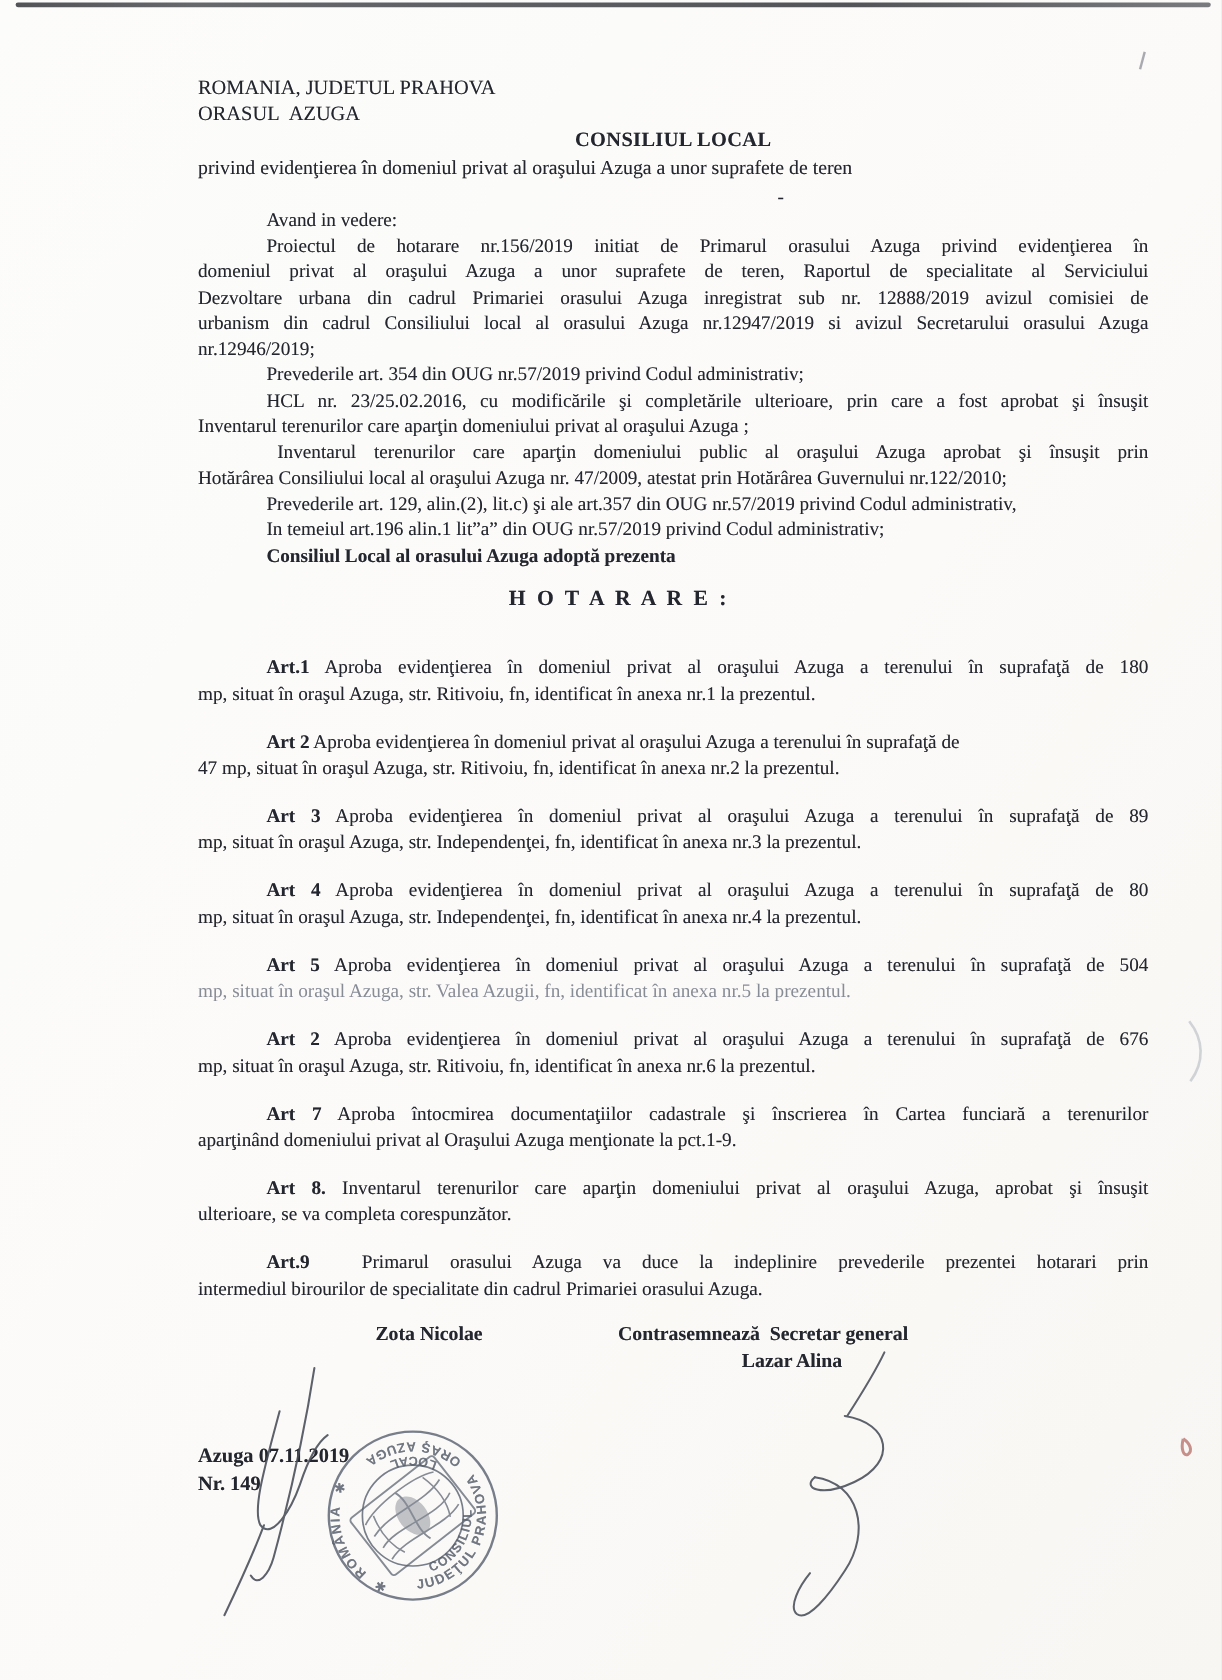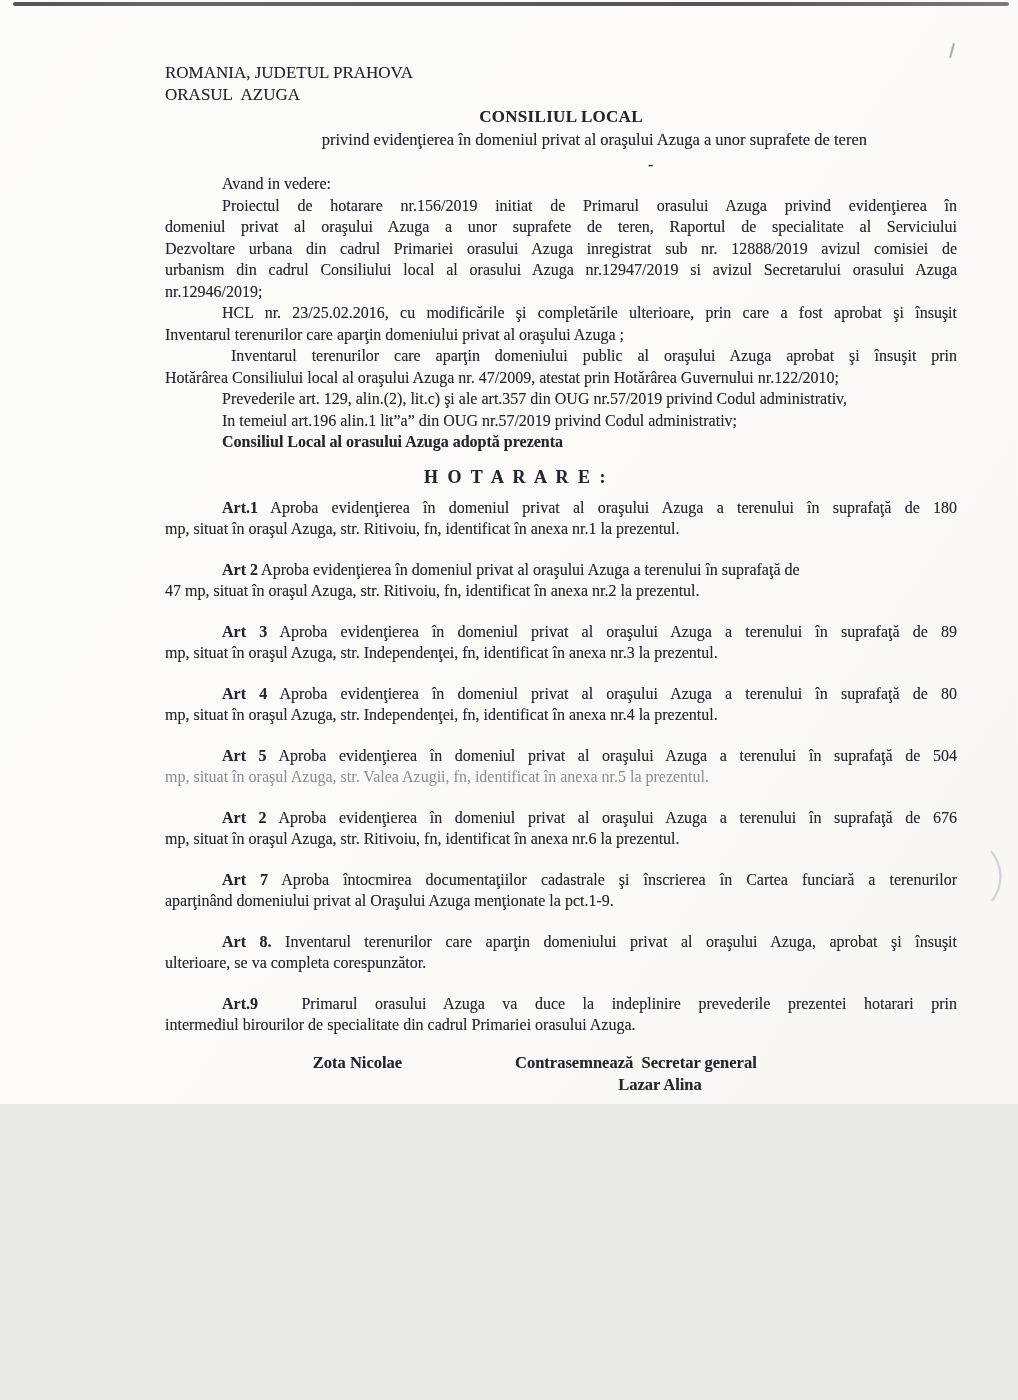--- a/index.html
+++ b/index.html
@@ -1,40 +1,40 @@
 <!DOCTYPE html>
 <html><head>
 <meta charset="utf-8">
 <title>Document</title>
 <style>
   html,body{margin:0;padding:0;background:#e9e9e7;}
   .page{
-    position:relative;width:1018px;height:1104px;overflow:hidden;
+    position:relative;width:1018px;height:1400px;overflow:hidden;
     background:linear-gradient(125deg,#fcfcfa 0%,#fbfaf8 55%,#f7f6f3 100%);
     font-family:"Liberation Serif","DejaVu Serif",serif;
     color:#23262e;
     text-shadow:0 0 .5px rgba(35,38,46,.38);
     text-decoration:underline;
   }
   .content{position:absolute;left:165px;top:62px;width:792px;}
   .line{display:block;font-size:16px;line-height:21.5px;}
   .jl{text-align:justify;text-align-last:justify;}
   .ind{padding-left:57px;}
   .ind2{padding-left:66px;}
   .hline{font-size:17px;line-height:22px;}
   .hbold{font-weight:bold;letter-spacing:.3px;text-align:center;}
   .doc-title{font-weight:bold;font-size:18.5px;line-height:23px;margin-top:20px;text-align:center;padding-right:90px;letter-spacing:.5px;}
-  .doc-subtitle{font-size:16.5px;line-height:22px;margin-top:1px;text-align:right;padding-right:90px;}
+  .doc-subtitle{font-size:16.5px;line-height:22px;margin-top:1px;text-align:left;padding-right:90px;}
   .dash{margin-top:6px;padding-left:483px;font-size:16px;line-height:16px;height:16px;}
   .avand{margin-top:0;}
   p{margin:0;padding:0;}
   .adoption{font-weight:bold;}
   .dheading{font-weight:bold;font-size:18px;line-height:22px;letter-spacing:2.5px;margin-top:13px;text-align:center;padding-right:90px;}
   .art{margin-top:19px;}
-  .art.first{margin-top:9px;}
+  .art.first{margin-top:37px;}
   .artlabel{font-weight:bold;}
   .artlabel.gap{margin-right:26px;}
   .faded{color:#878c96;text-shadow:none;}
   .sigrow{display:flex;margin-top:16px;font-weight:bold;}
   .sigcol-left{width:350px;}
   .sigcol-right{width:290px;}
   .sigrole{font-size:16.5px;line-height:22px;}
   .signame{font-size:16.5px;line-height:22px;}
   .sigcol-left .signame{padding-left:35px;text-align:center;}
   .sigcol-right .signame{text-align:center;}
@@ -66,20 +66,23 @@
     <div class="dash">-</div>
 
     <div class="line ind avand">Avand in vedere:</div>
 
     <p class="pre">
       <span class="line jl ind">Proiectul de hotarare nr.156/2019 initiat de Primarul orasului Azuga privind evidenţierea în</span>
       <span class="line jl">domeniul privat al oraşului Azuga a unor suprafete de teren, Raportul de specialitate al Serviciului</span>
       <span class="line jl">Dezvoltare urbana din cadrul Primariei orasului Azuga inregistrat sub nr. 12888/2019 avizul comisiei de</span>
       <span class="line jl">urbanism din cadrul Consiliului local al orasului Azuga nr.12947/2019 si avizul Secretarului orasului Azuga</span>
       <span class="line">nr.12946/2019;</span>
+    </p>
+    <p class="pre">
+      <span class="line ind">Prevederile art. 354 din OUG nr.57/2019 privind Codul administrativ;</span>
     </p>
     <p class="pre">
       <span class="line jl ind">HCL nr. 23/25.02.2016, cu modificările şi completările ulterioare, prin care a fost aprobat şi însuşit</span>
       <span class="line">Inventarul terenurilor care aparţin domeniului privat al oraşului Azuga ;</span>
     </p>
     <p class="pre">
       <span class="line jl ind2">Inventarul terenurilor care aparţin domeniului public al oraşului Azuga aprobat şi însuşit prin</span>
       <span class="line">Hotărârea Consiliului local al oraşului Azuga nr. 47/2009, atestat prin Hotărârea Guvernului nr.122/2010;</span>
     </p>
     <p class="pre">

